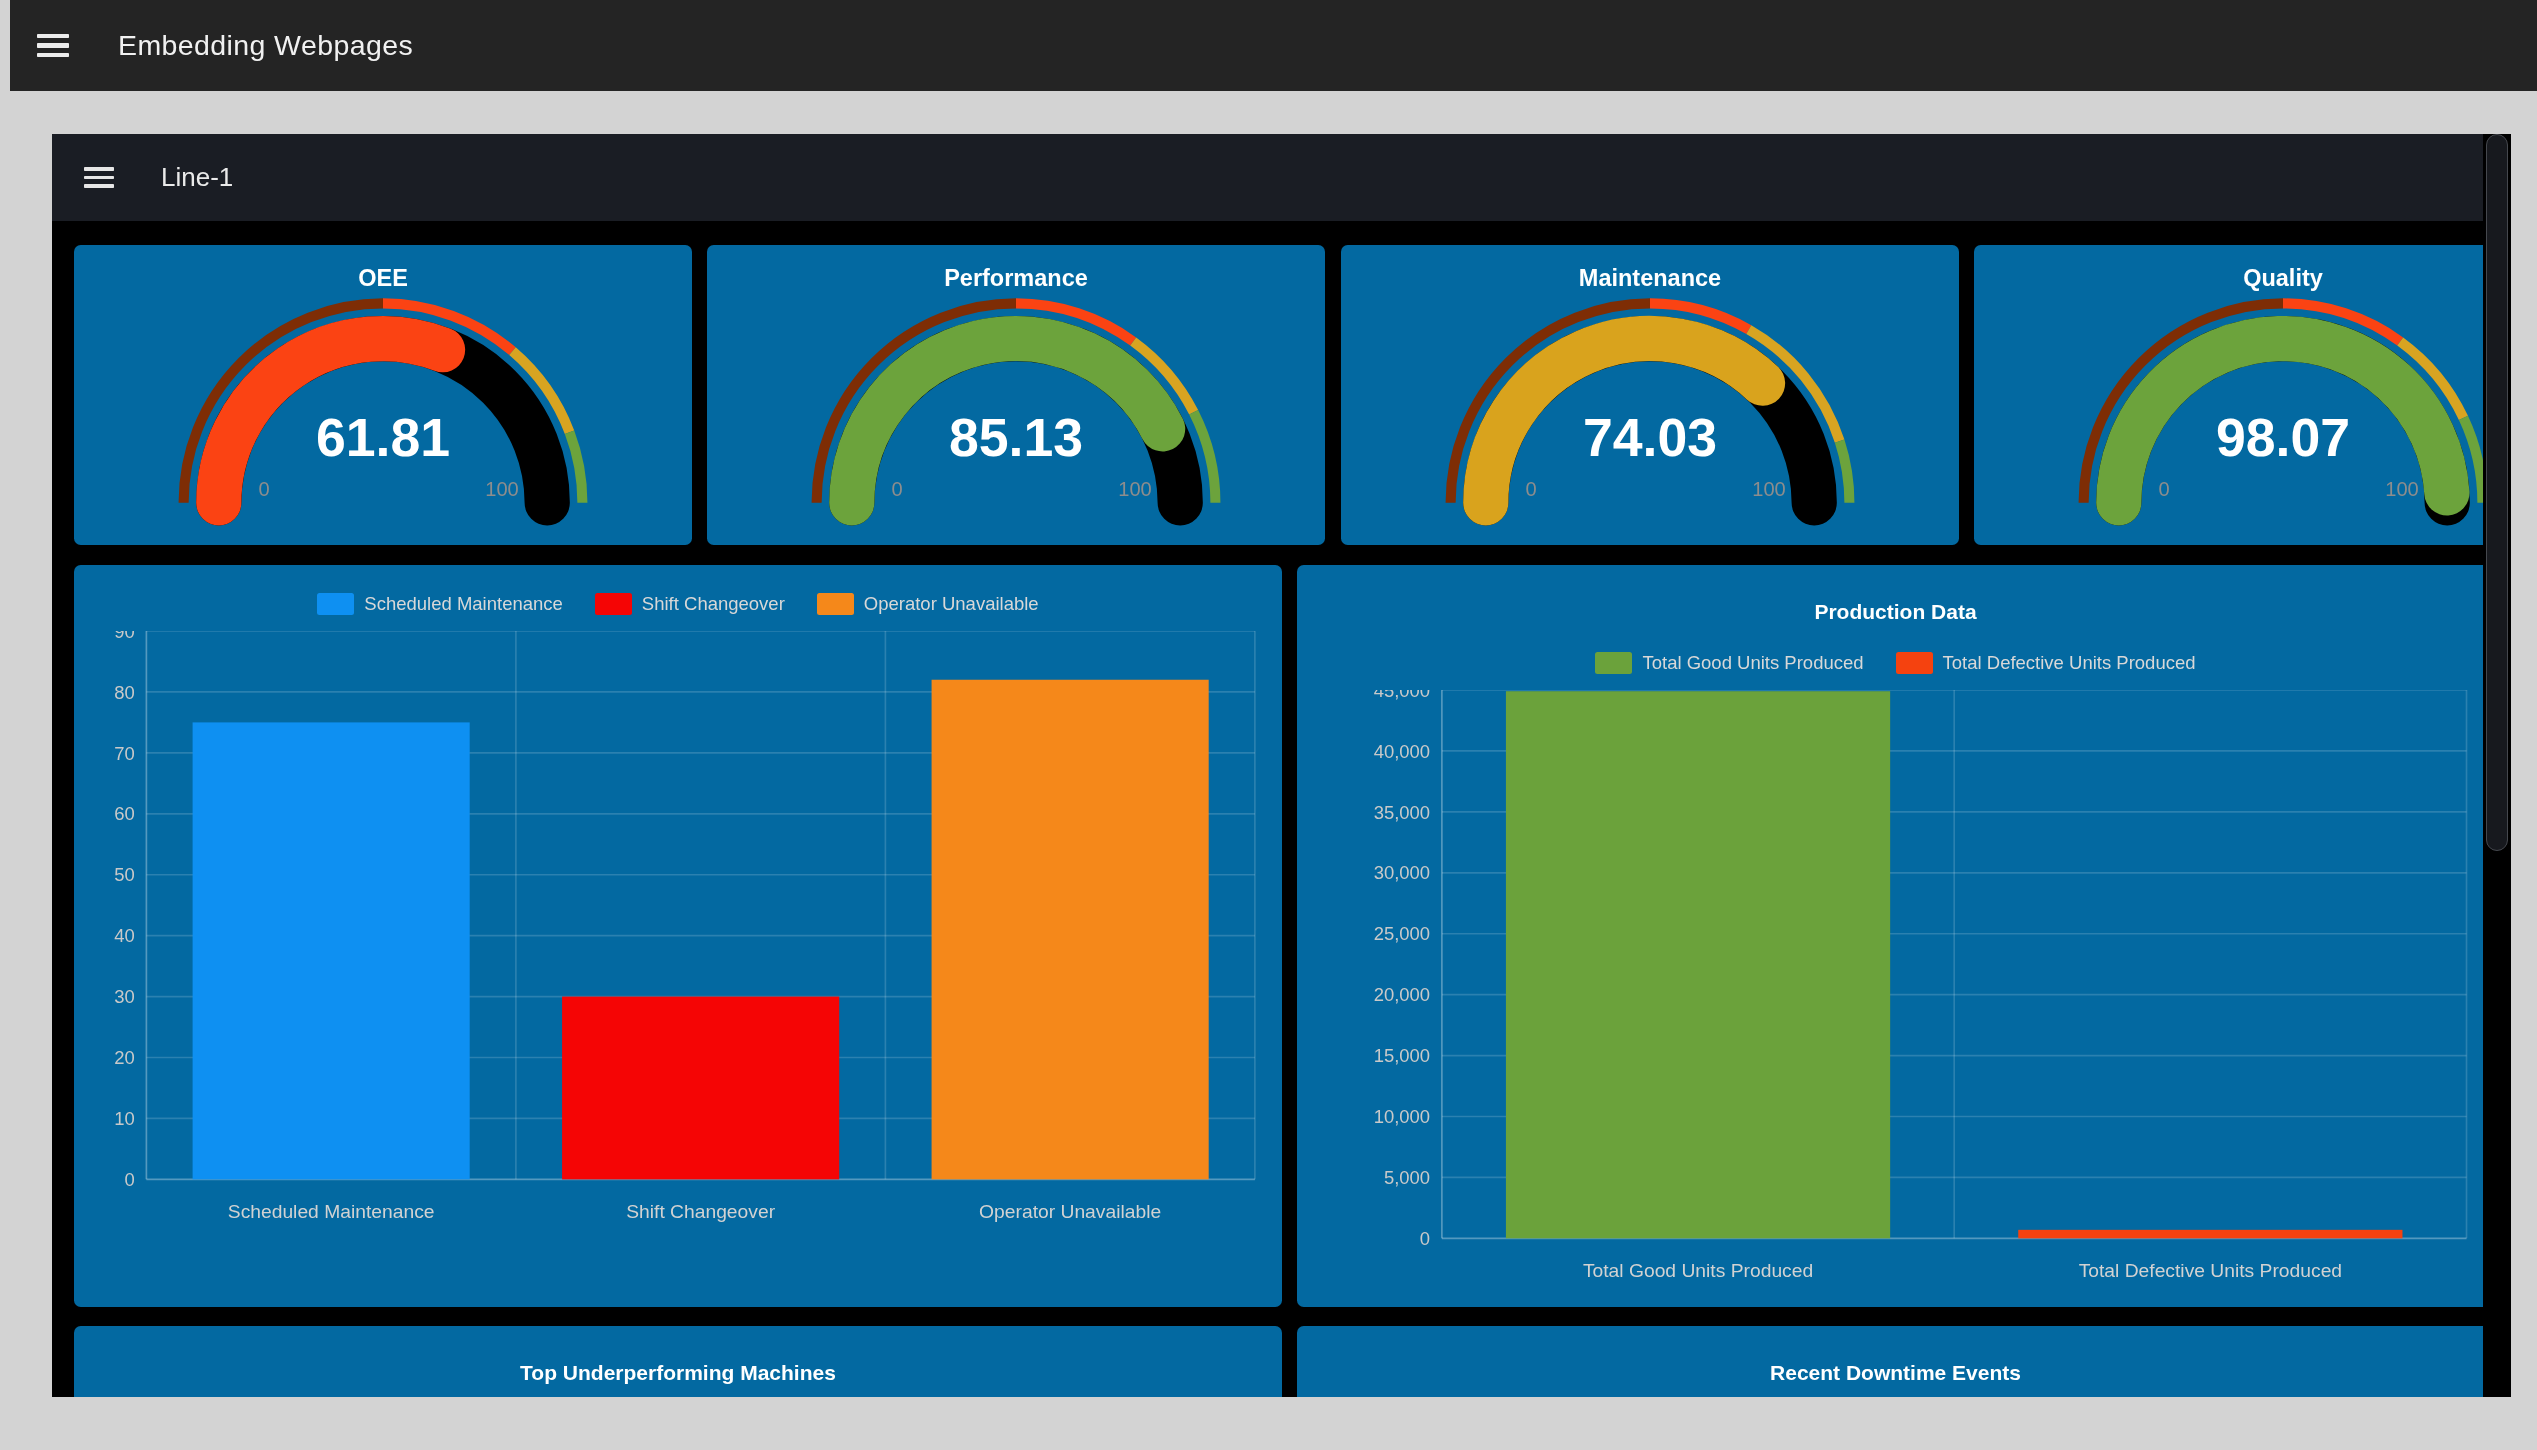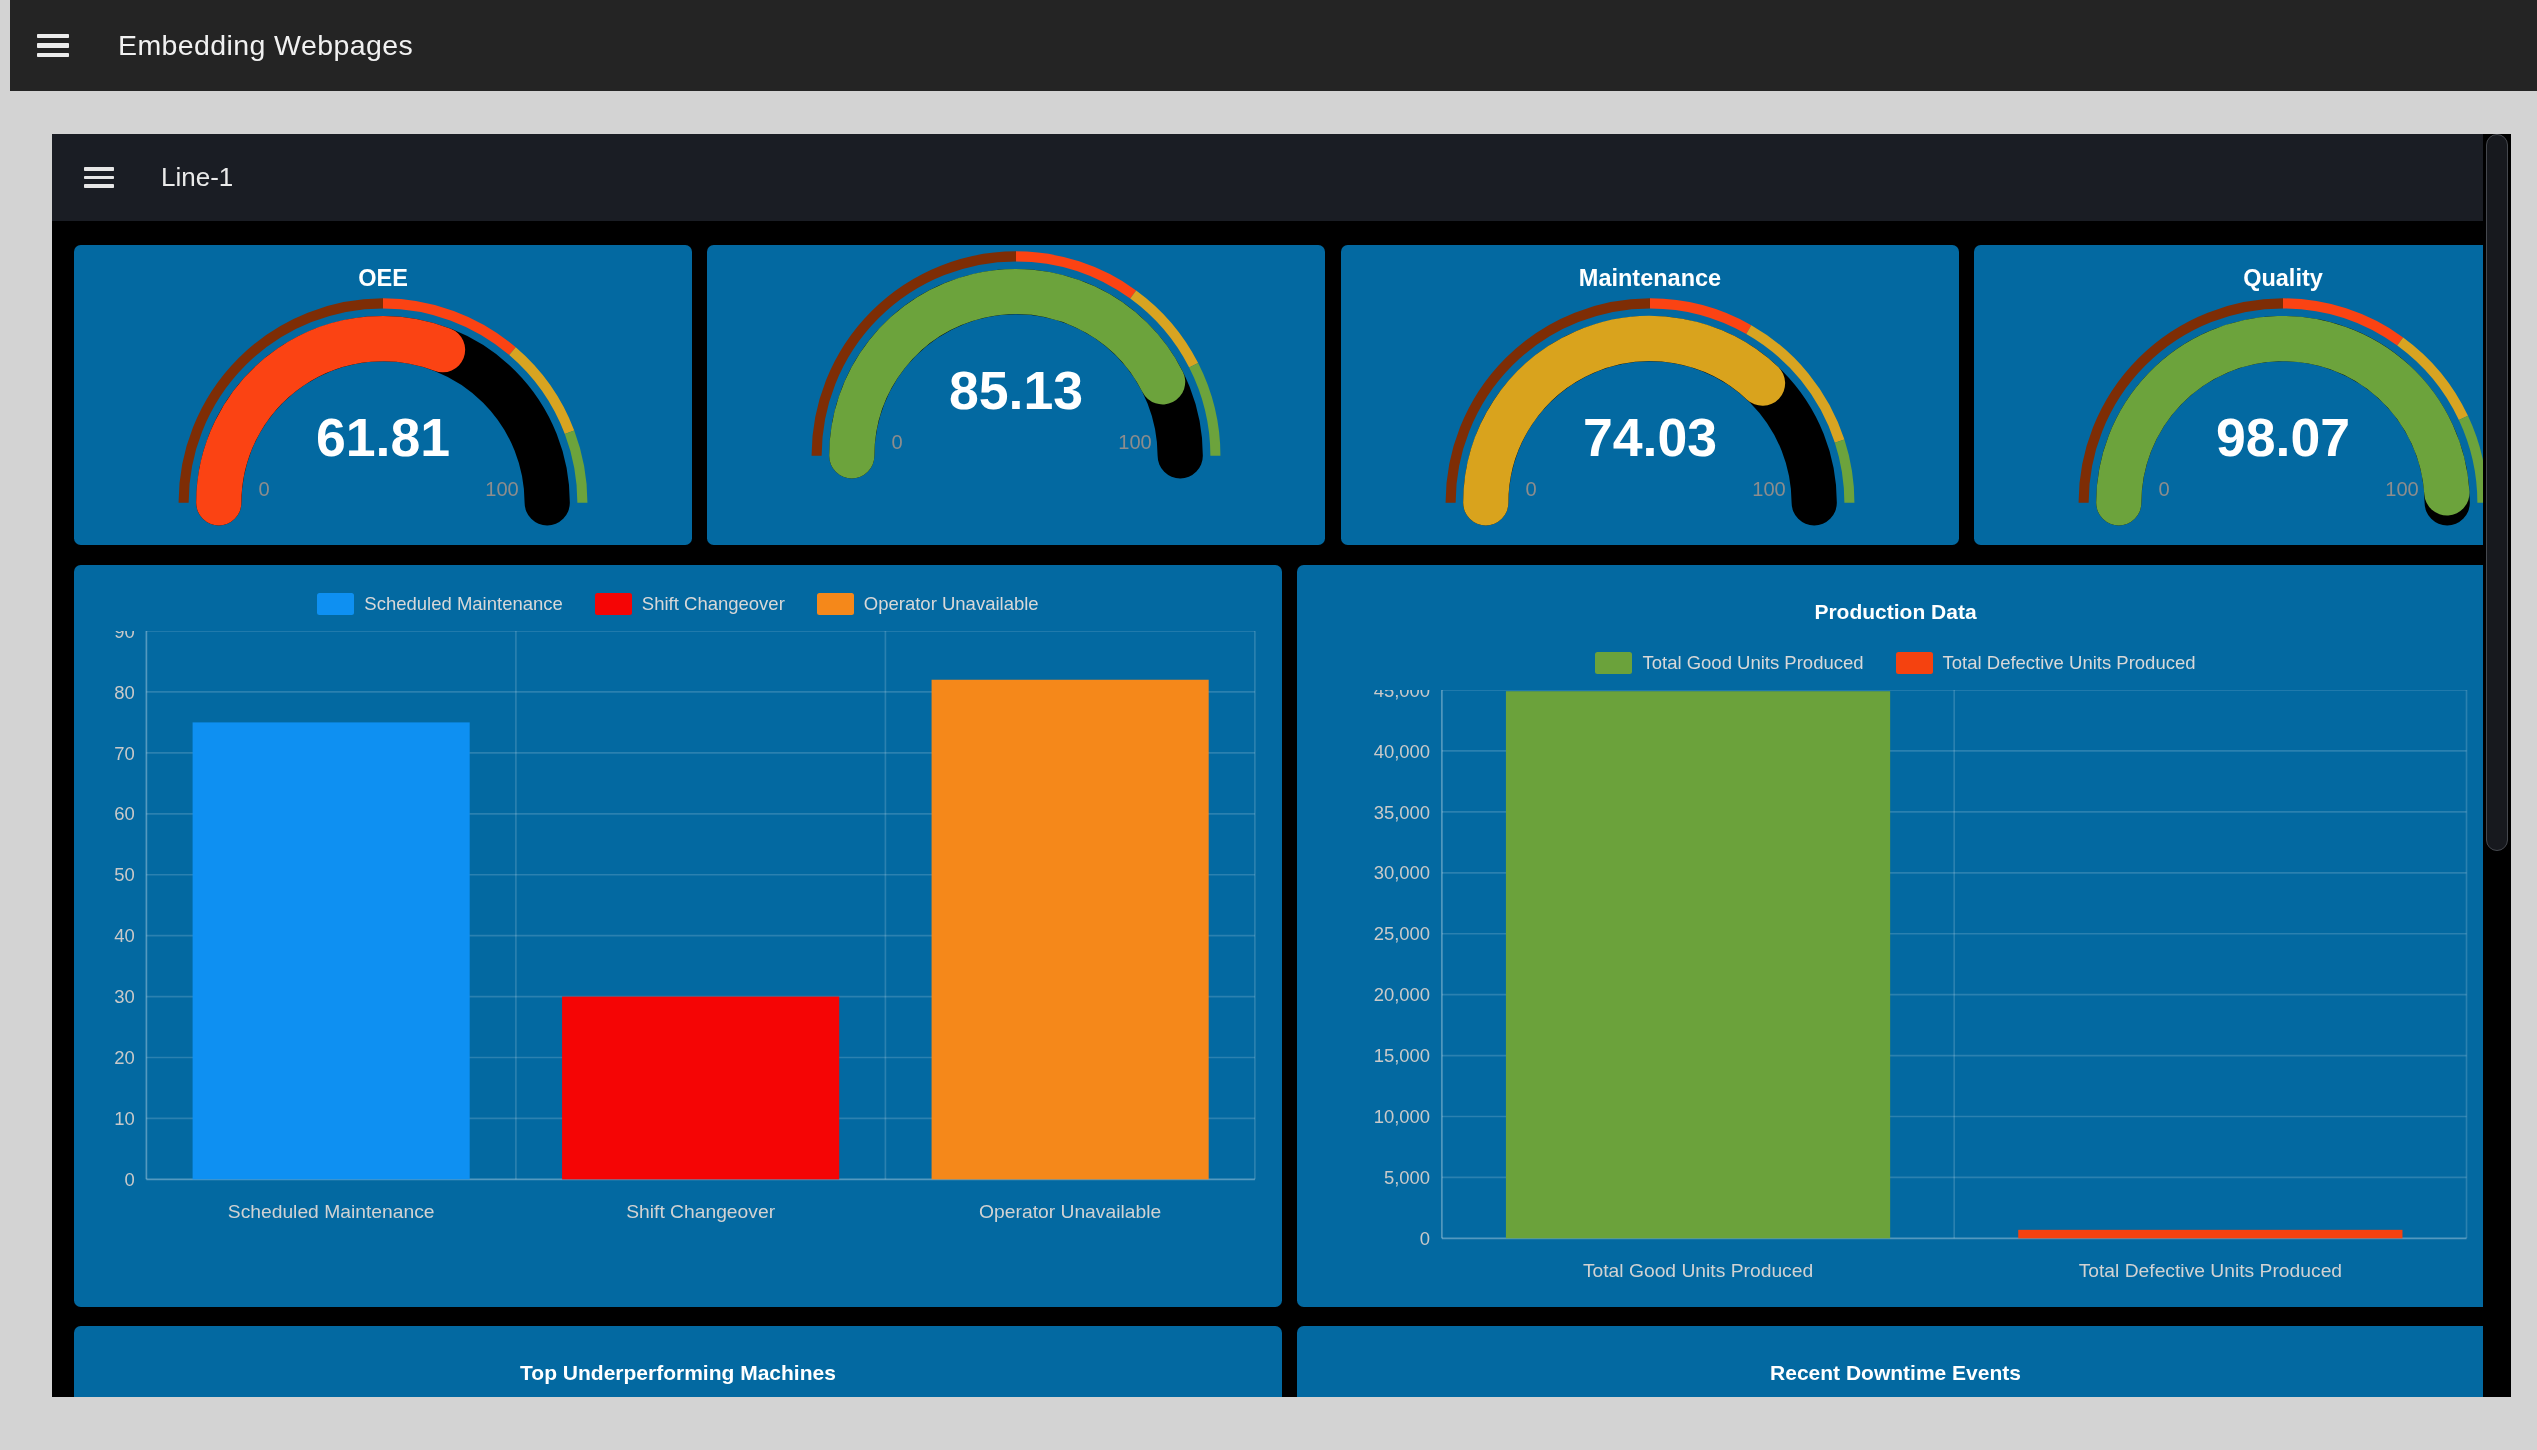--- a/index.html
+++ b/index.html
@@ -82,20 +82,21 @@
           <path d="M 522.5686355025837 67.0233801871926 A 238 238 0 0 1 590.6356793375085 163.87298718053682" stroke="#d8a421" stroke-width="12" fill="none"></path>
           <path d="M 590.6356793375085 163.87298718053682 A 238 238 0 0 1 606 248" stroke="#6ca33c" stroke-width="12" fill="none"></path>
           <path d="M 172 247.99999999999997 A 196 196 0 0 1 564 248" stroke="#000000" stroke-width="54" stroke-linecap="round" fill="none"></path>
           <path d="M 172 247.99999999999997 A 196 196 0 0 1 439.0633608492293 65.33637815697341" stroke="#fb4313" stroke-width="54" stroke-linecap="round" fill="none"></path>
           <text x="368" y="170" fill="#ffffff" font-size="64" font-weight="bold" text-anchor="middle" dominant-baseline="central">61.81</text>
           <text x="226" y="240" fill="#8d8d8d" font-size="24" text-anchor="middle">0</text>
           <text x="510" y="240" fill="#8d8d8d" font-size="24" text-anchor="middle">100</text>
         </svg>
       </div>
       <div class="panel gauge-card" style="left: 655px;">
+        <div class="gauge-title">Performance</div>
         <svg width="618" height="248" class="gauge-svg" viewBox="0 0 736 296">
           <path d="M 130 247.99999999999997 A 238 238 0 0 1 368 10" stroke="#7e2d05" stroke-width="12" fill="none"></path>
           <path d="M 368 10 A 238 238 0 0 1 507.8928900456086 55.45395533876251" stroke="#fb4313" stroke-width="12" fill="none"></path>
           <path d="M 507.8928900456086 55.45395533876251 A 238 238 0 0 1 580.0595527568315 139.95026106198787" stroke="#d8a421" stroke-width="12" fill="none"></path>
           <path d="M 580.0595527568315 139.95026106198787 A 238 238 0 0 1 606 248" stroke="#6ca33c" stroke-width="12" fill="none"></path>
           <path d="M 172 247.99999999999997 A 196 196 0 0 1 564 248" stroke="#000000" stroke-width="54" stroke-linecap="round" fill="none"></path>
           <path d="M 172 247.99999999999997 A 196 196 0 0 1 542.9992306101129 159.73183311142958" stroke="#6ca33c" stroke-width="54" stroke-linecap="round" fill="none"></path>
           <text x="368" y="170" fill="#ffffff" font-size="64" font-weight="bold" text-anchor="middle" dominant-baseline="central">85.13</text>
           <text x="226" y="240" fill="#8d8d8d" font-size="24" text-anchor="middle">0</text>
           <text x="510" y="240" fill="#8d8d8d" font-size="24" text-anchor="middle">100</text>

